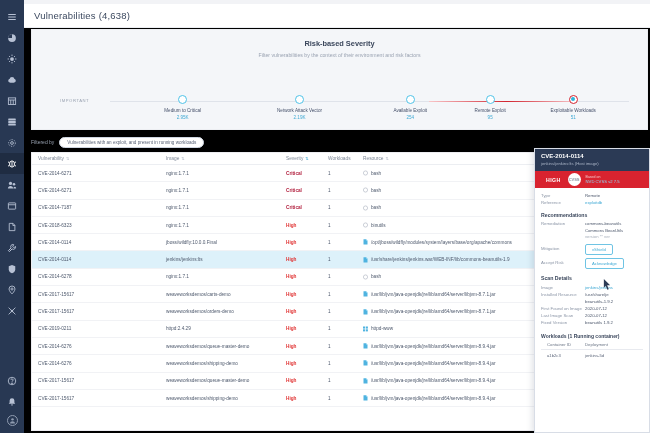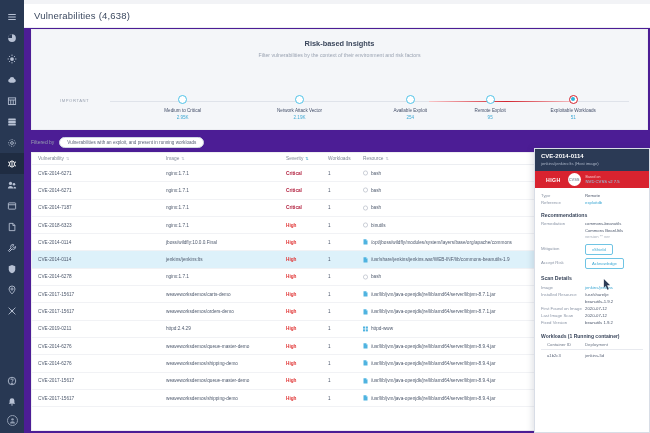--- a/index.html
+++ b/index.html
@@ -2,21 +2,21 @@
 <html><head>
 <meta charset="utf-8">
 <style>
   * { box-sizing: border-box; margin: 0; padding: 0; }
   html, body {
     width: 650px; height: 433px;
     font-family: "Liberation Sans", sans-serif;
     background: #ffffff;
     overflow: hidden;
   }
-  #app { position: relative; width: 650px; height: 433px; background: #4c1d95; }
+  #app { position: relative; width: 650px; height: 433px; background: #000000; }
 
   
   .sidebar {
     position: absolute; left: 0; top: 0; width: 24px; height: 433px;
     background: #283853;
     display: flex; flex-direction: column; align-items: center;
     padding-top: 6px;
   }
   .sb-icon {
     width: 24px; height: 21px;
@@ -311,21 +311,21 @@
       </span>
     </div>
   </div>
 
   <div class="topstrip"></div>
   <div class="pagehead">
     <span class="pagetitle">Vulnerabilities (4,638)</span>
   </div>
 
   <div class="insights">
-    <div class="ins-title">Risk-based Insights</div>
+    <div class="ins-title">Risk-based Severity</div>
     <div class="ins-sub">Filter vulnerabilities by the context of their environment and risk factors</div>
 
     <div class="track-wrap">
       <div class="imp-label">IMPORTANT</div>
       <div class="track"></div>
       <div class="track-hot"></div>
 
       <div class="step" style="left:24.5%">
         <div class="dot"></div>
         <div class="step-lbl">Medium to Critical</div>

